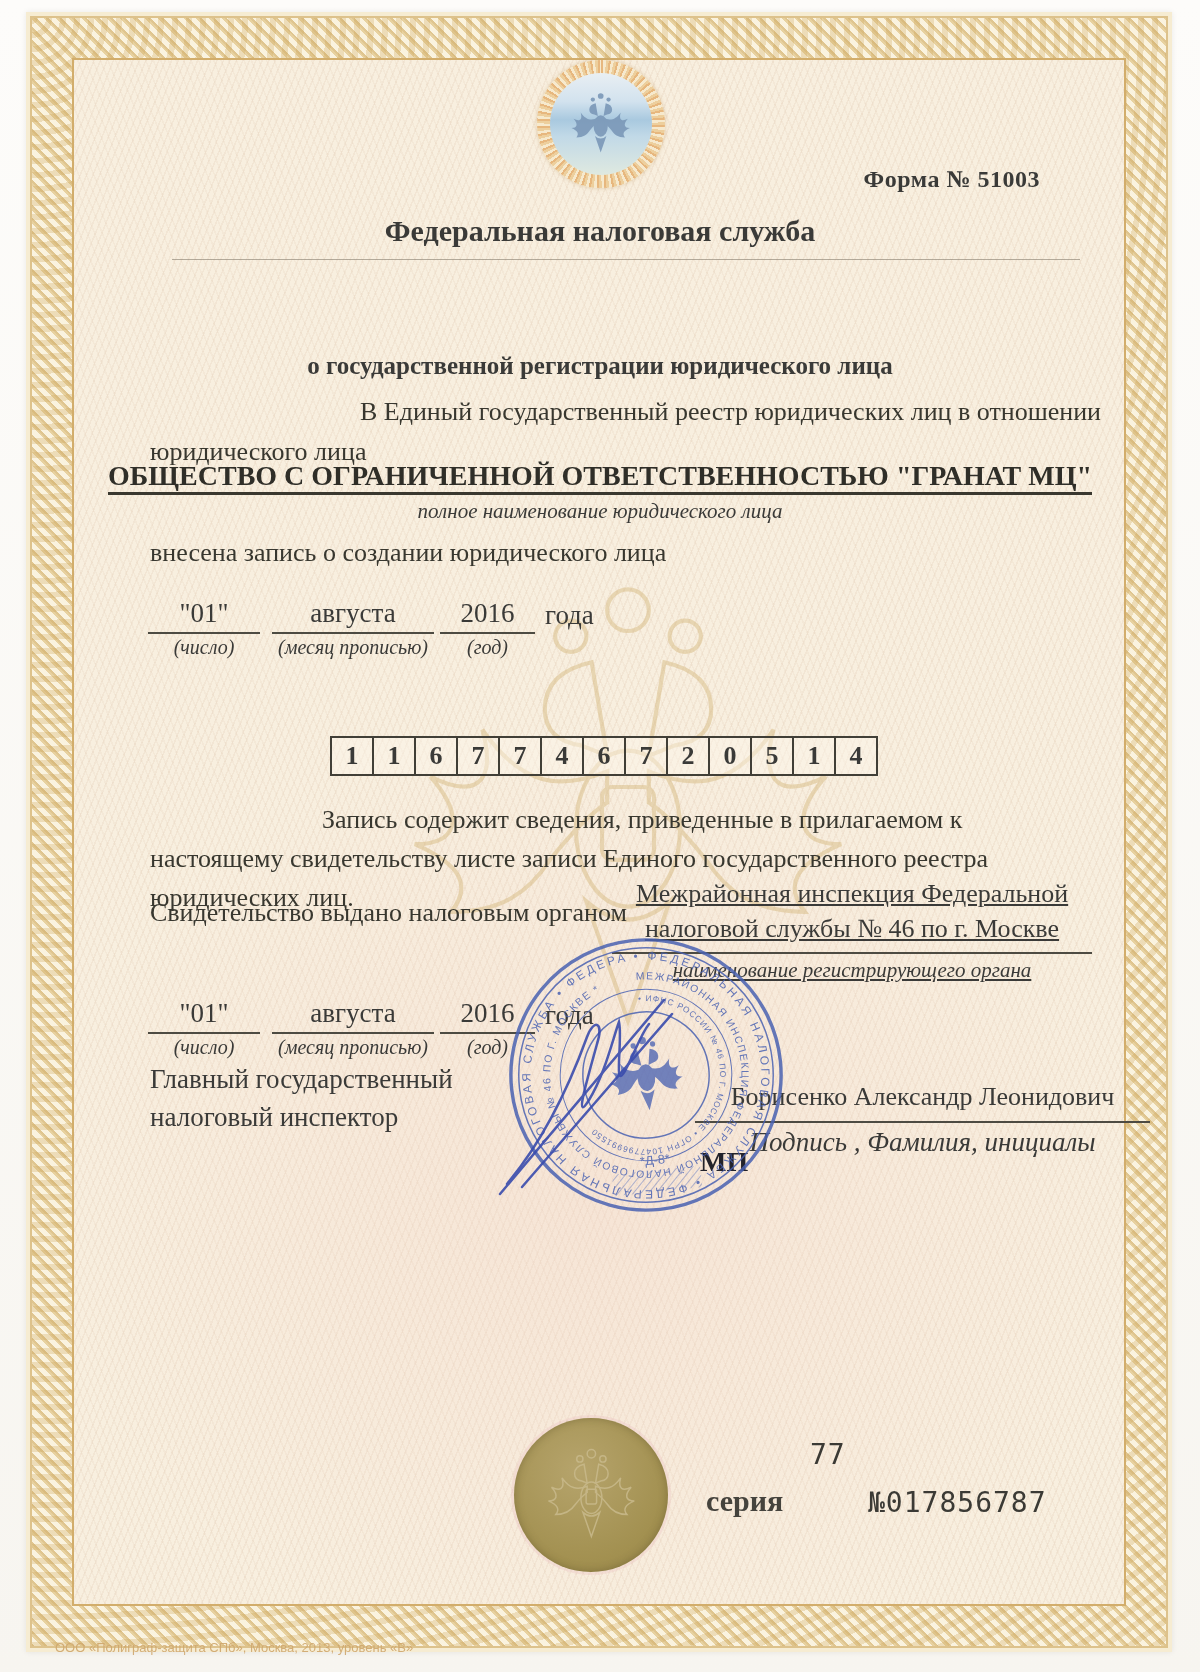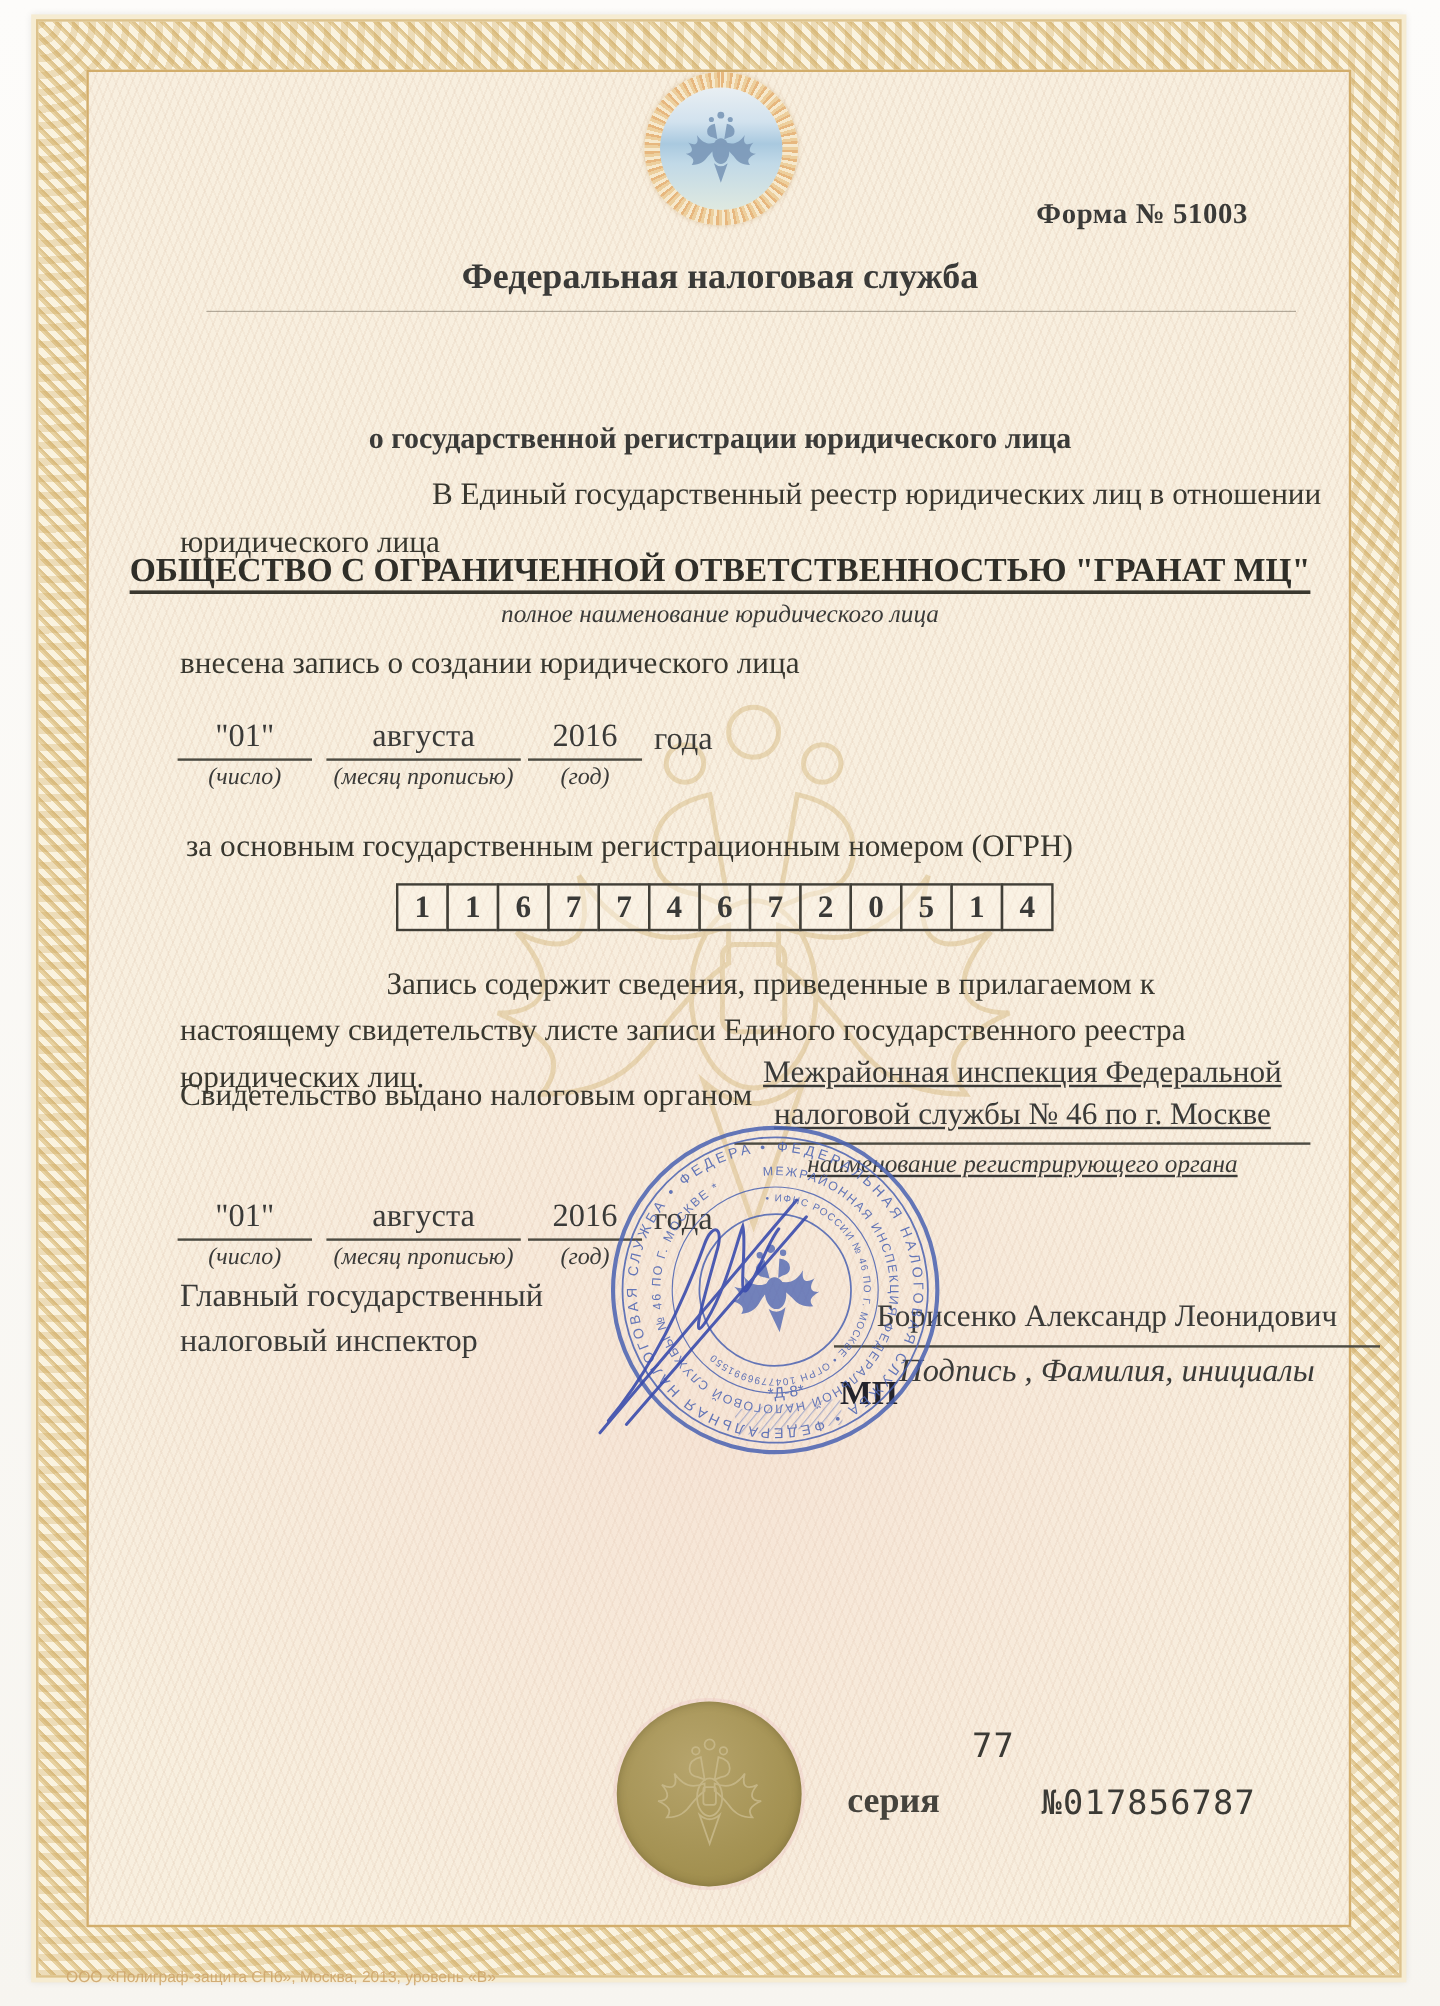--- a/index.html
+++ b/index.html
@@ -148,21 +148,20 @@
     <div class="dfield" style="left:272px;top:598px;width:162px;">
       <div class="val">августа</div>
       <div class="cap">(месяц прописью)</div>
     </div>
     <div class="dfield" style="left:440px;top:598px;width:95px;">
       <div class="val">2016</div>
       <div class="cap">(год)</div>
     </div>
     <div class="abs goda" style="left:545px;top:600px;">года</div>
 
-    <div class="abs body-text ogrn-label">за основным государственным регистрационным номером (ОГРН)</div>
 
     <div class="abs boxes">
       <div class="cell">1</div>
       <div class="cell">1</div>
       <div class="cell">6</div>
       <div class="cell">7</div>
       <div class="cell">7</div>
       <div class="cell">4</div>
       <div class="cell">6</div>
       <div class="cell">7</div>

